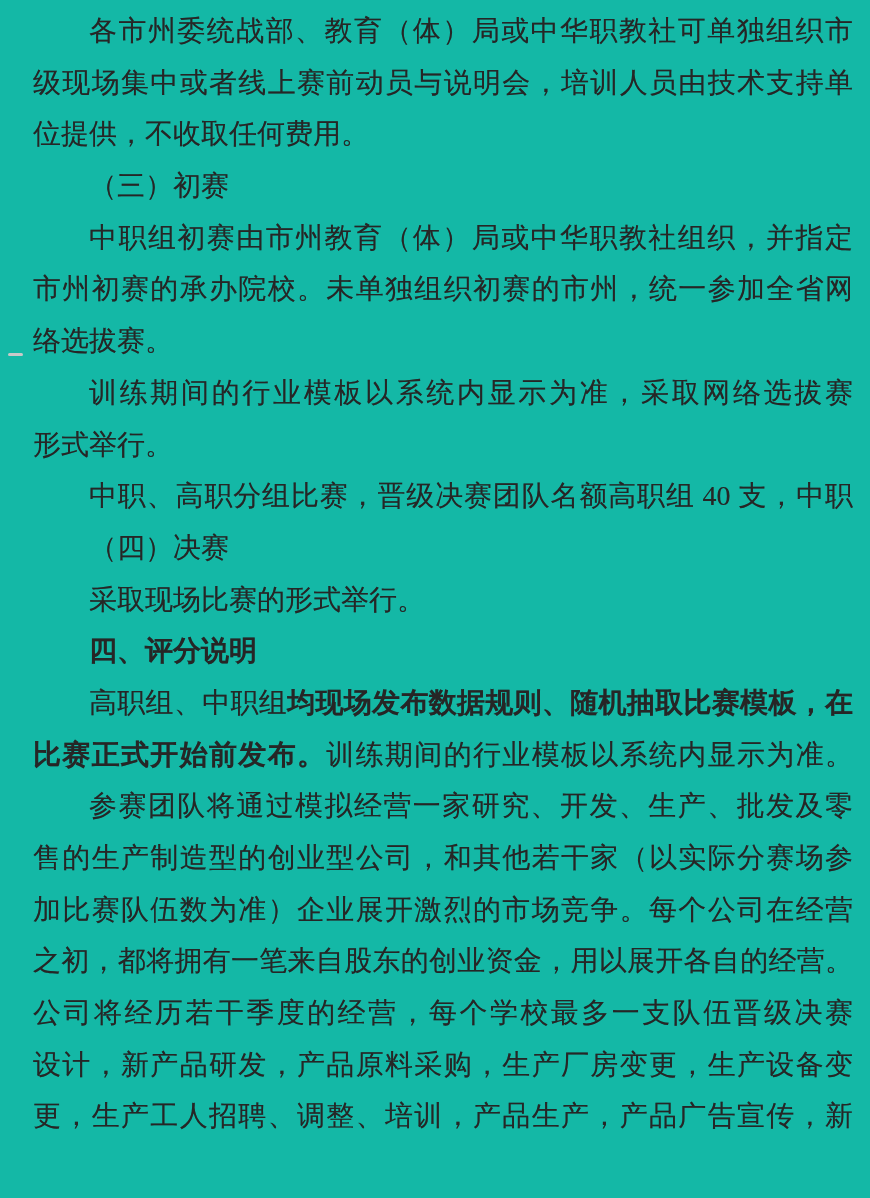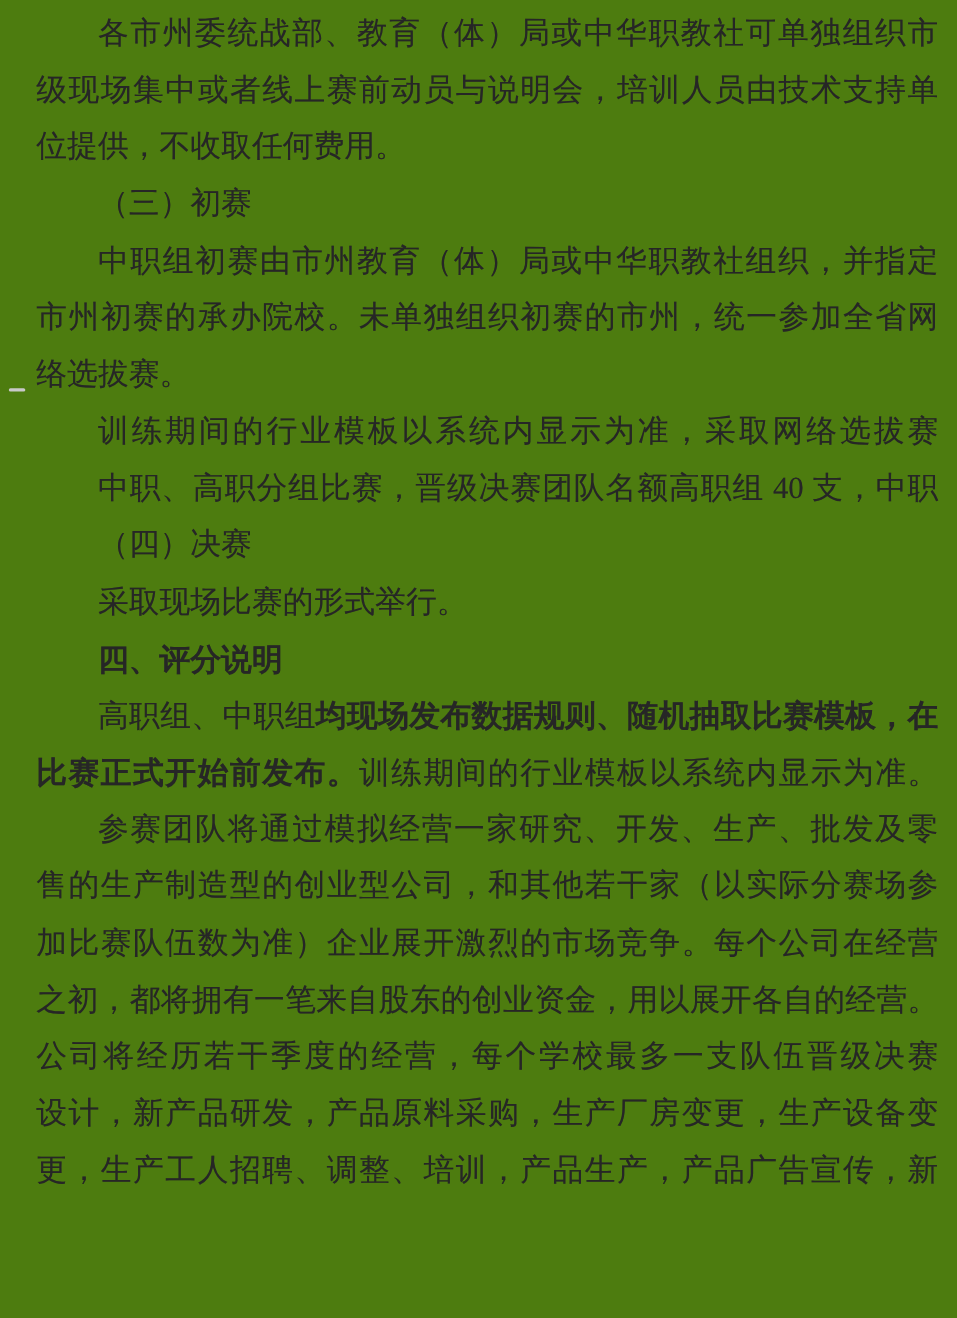--- a/index.html
+++ b/index.html
@@ -10,21 +10,21 @@
   body {
     width: 870px;
     height: 1198px;
     overflow: hidden;
     position: relative;
   }
   .page {
     box-sizing: border-box;
     width: 870px;
     height: 1198px;
-    background: #4d7c0f;
+    background: #14b8a6;
     padding: 5px 17px 0 33px;
     position: relative;
     font-family: "Liberation Serif", "DejaVu Serif", serif;
     color: #262626;
   }
   .line {
     font-size: 28px;
     line-height: 51.7px;
     height: 51.7px;
     letter-spacing: 0;
@@ -63,20 +63,21 @@
 <div class="page">
 
   <div class="line just indent"><span>各市州委统战部、教育（体）局或中华职教社可单独组织市</span></div>
   <div class="line just"><span>级现场集中或者线上赛前动员与说明会，培训人员由技术支持单</span></div>
   <div class="line"><span>位提供，不收取任何费用。</span></div>
   <div class="line indent"><span>（三）初赛</span></div>
   <div class="line just indent"><span>中职组初赛由市州教育（体）局或中华职教社组织，并指定</span></div>
   <div class="line just"><span>市州初赛的承办院校。未单独组织初赛的市州，统一参加全省网</span></div>
   <div class="line"><span>络选拔赛。</span></div>
   <div class="line just indent"><span>训练期间的行业模板以系统内显示为准，采取网络选拔赛</span></div>
+  <div class="line"><span>形式举行。</span></div>
   <div class="line just indent"><span>中职、高职分组比赛，晋级决赛团队名额高职组 40 支，中职</span></div>
   <div class="line indent"><span>（四）决赛</span></div>
   <div class="line indent"><span>采取现场比赛的形式举行。</span></div>
   <div class="line indent hei"><span>四、评分说明</span></div>
   <div class="line just indent"><span>高职组、中职组</span><span class="b">均现场发布数据规则、随机抽取比赛模板，在</span></div>
   <div class="line just"><span class="b">比赛正式开始前发布。</span><span>训练期间的行业模板以系统内显示为准。</span></div>
   <div class="line just indent"><span>参赛团队将通过模拟经营一家研究、开发、生产、批发及零</span></div>
   <div class="line just"><span>售的生产制造型的创业型公司，和其他若干家（以实际分赛场参</span></div>
   <div class="line just"><span>加比赛队伍数为准）企业展开激烈的市场竞争。每个公司在经营</span></div>
   <div class="line just"><span>之初，都将拥有一笔来自股东的创业资金，用以展开各自的经营。</span></div>

